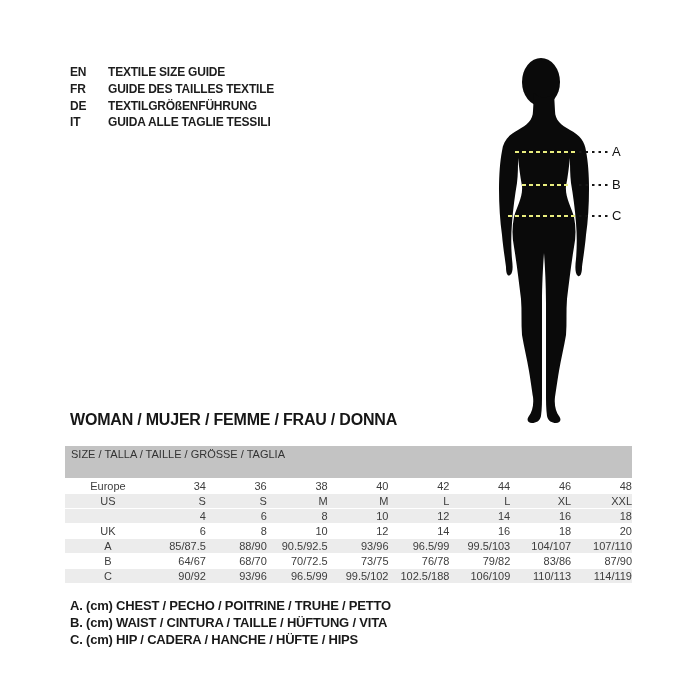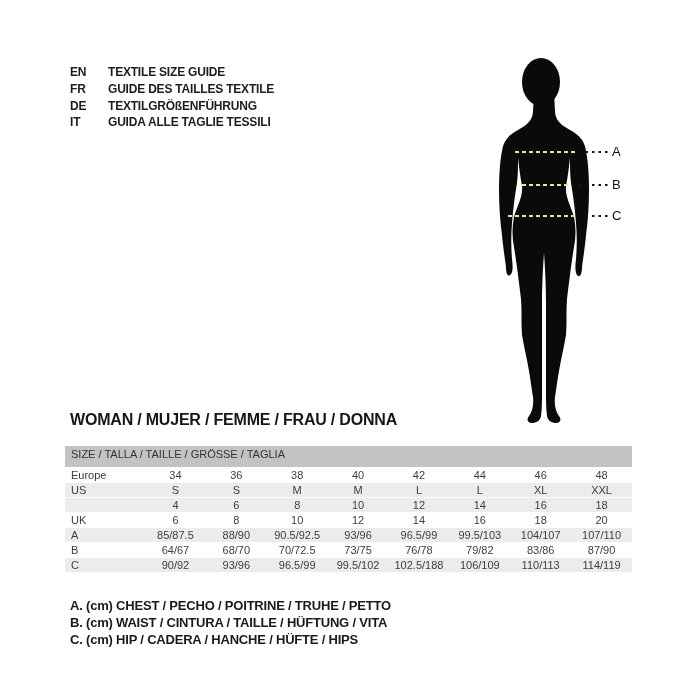--- a/index.html
+++ b/index.html
@@ -13,25 +13,25 @@
   .lang-code{width:38px;}
   
   .figure-svg{position:absolute;left:475px;top:45px;width:150px;height:385px;}
   .measure-label{position:absolute;left:612px;width:20px;height:14px;line-height:14px;
     font-size:13px;color:#111;text-align:left;}
   .measure-label.a{top:145px}.measure-label.b{top:178px}.measure-label.c{top:209px}
   
   .section-title{position:absolute;left:70px;top:411px;font-size:16px;font-weight:bold;letter-spacing:-0.2px;color:#161616;}
   
   .size-table{position:absolute;left:65px;top:446px;width:567px;font-size:11px;color:#3d3d3d;}
-  .thead{height:21px;line-height:16px;background:#c3c3c3;color:#333;padding-left:6px;box-sizing:border-box;}
+  .thead{height:32px;line-height:16px;background:#c3c3c3;color:#333;padding-left:6px;box-sizing:border-box;}
   .trow{display:flex;height:15px;line-height:14px;border-top:1px solid #fff;box-sizing:border-box;align-items:center;}
   .trow.shaded{background:#ececec;}
-  .tlabel{width:80px;padding-left:6px;box-sizing:border-box;text-align:left;}
-  .tcell{flex:1;text-align:center;}
+  .tlabel{width:80px;padding-left:6px;box-sizing:border-box;text-align:center;}
+  .tcell{flex:1;text-align:right;}
   
   .legend-block{position:absolute;left:70px;top:597px;}
   .legend-row{line-height:17px;font-size:13px;font-weight:bold;letter-spacing:-0.2px;color:#1a1a1a;}
 </style>
 </head>
 <body>
 
 <div class="canvas">
 
   <div class="lang-block">

